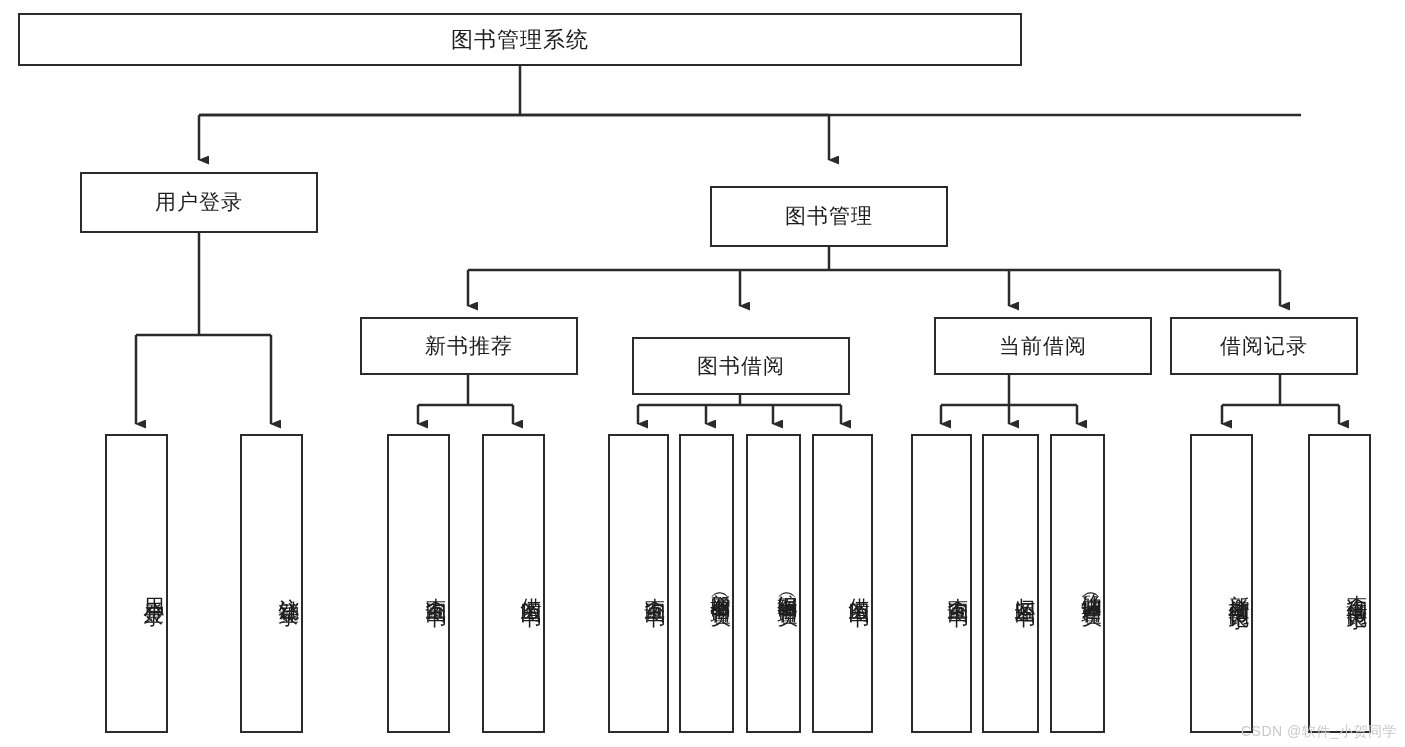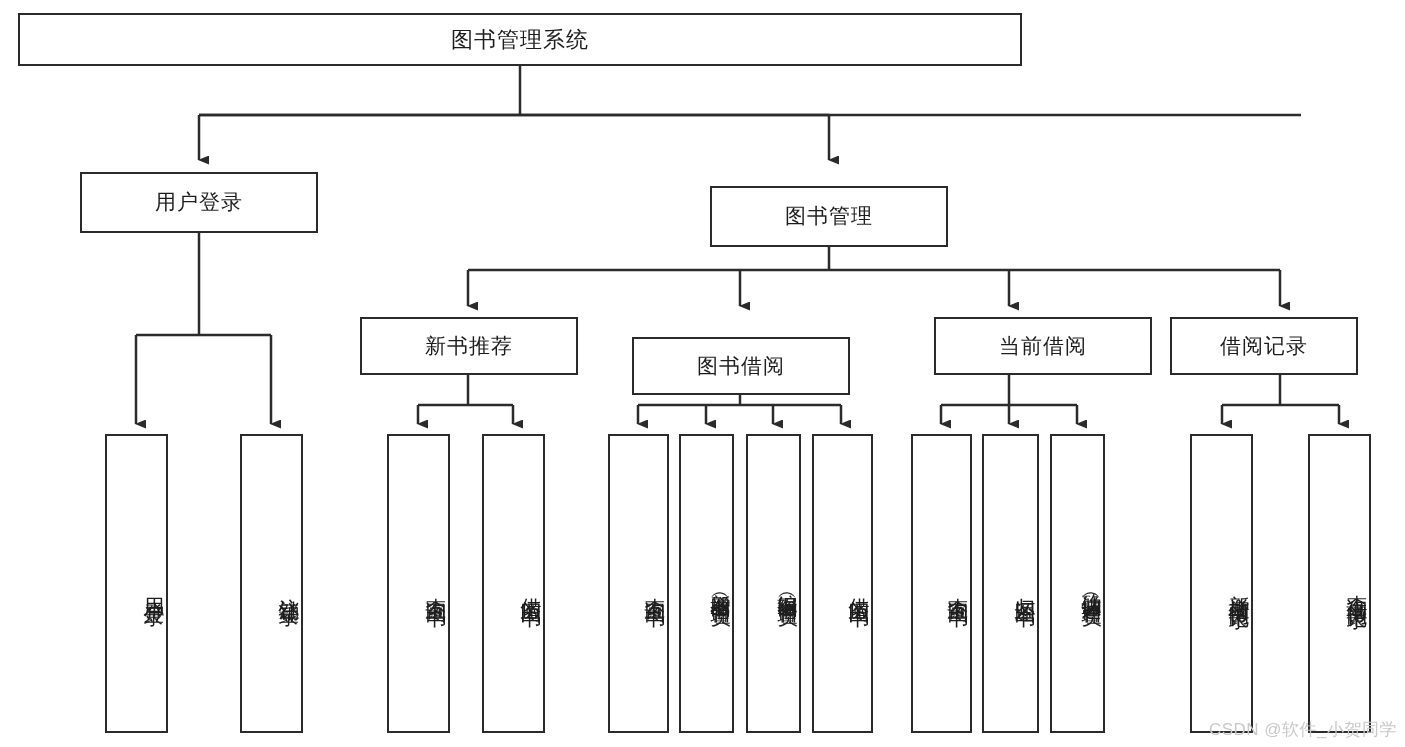--- a/index.html
+++ b/index.html
@@ -11,21 +11,21 @@
         border:2.5px solid #2b2b2b;display:flex;align-items:center;
         justify-content:center;}
   .node .lbl{font-size:21px;line-height:1.15;letter-spacing:1px;white-space:nowrap;}
   .node.root .lbl{font-size:22px;}
   .leaf{writing-mode:vertical-rl;text-orientation:upright;}
   .leaf .lbl{writing-mode:vertical-rl;text-orientation:upright;font-size:21px;
              letter-spacing:3px;line-height:1.1;white-space:nowrap;}
   .leaf.narrow .lbl{font-size:20px;letter-spacing:2px;}
   .leaf{align-items:flex-start;justify-content:center;padding-top:6px;}
   #watermark{position:absolute;right:8px;bottom:6px;color:#c9c9c9;
-             font-size:17px;letter-spacing:.5px;white-space:nowrap;}
+             font-size:14px;letter-spacing:.5px;white-space:nowrap;}
 </style>
 </head>
 <body>
 
 <div id="stage">
 
   <svg id="wires" viewBox="0 0 1405 747" xmlns="http://www.w3.org/2000/svg">
     <defs>
       <marker id="ar" markerWidth="9" markerHeight="11" refX="4.5" refY="10" orient="auto" markerUnits="userSpaceOnUse">
         <polygon points="0,0 9,0 4.5,11" fill="#2b2b2b"></polygon>

